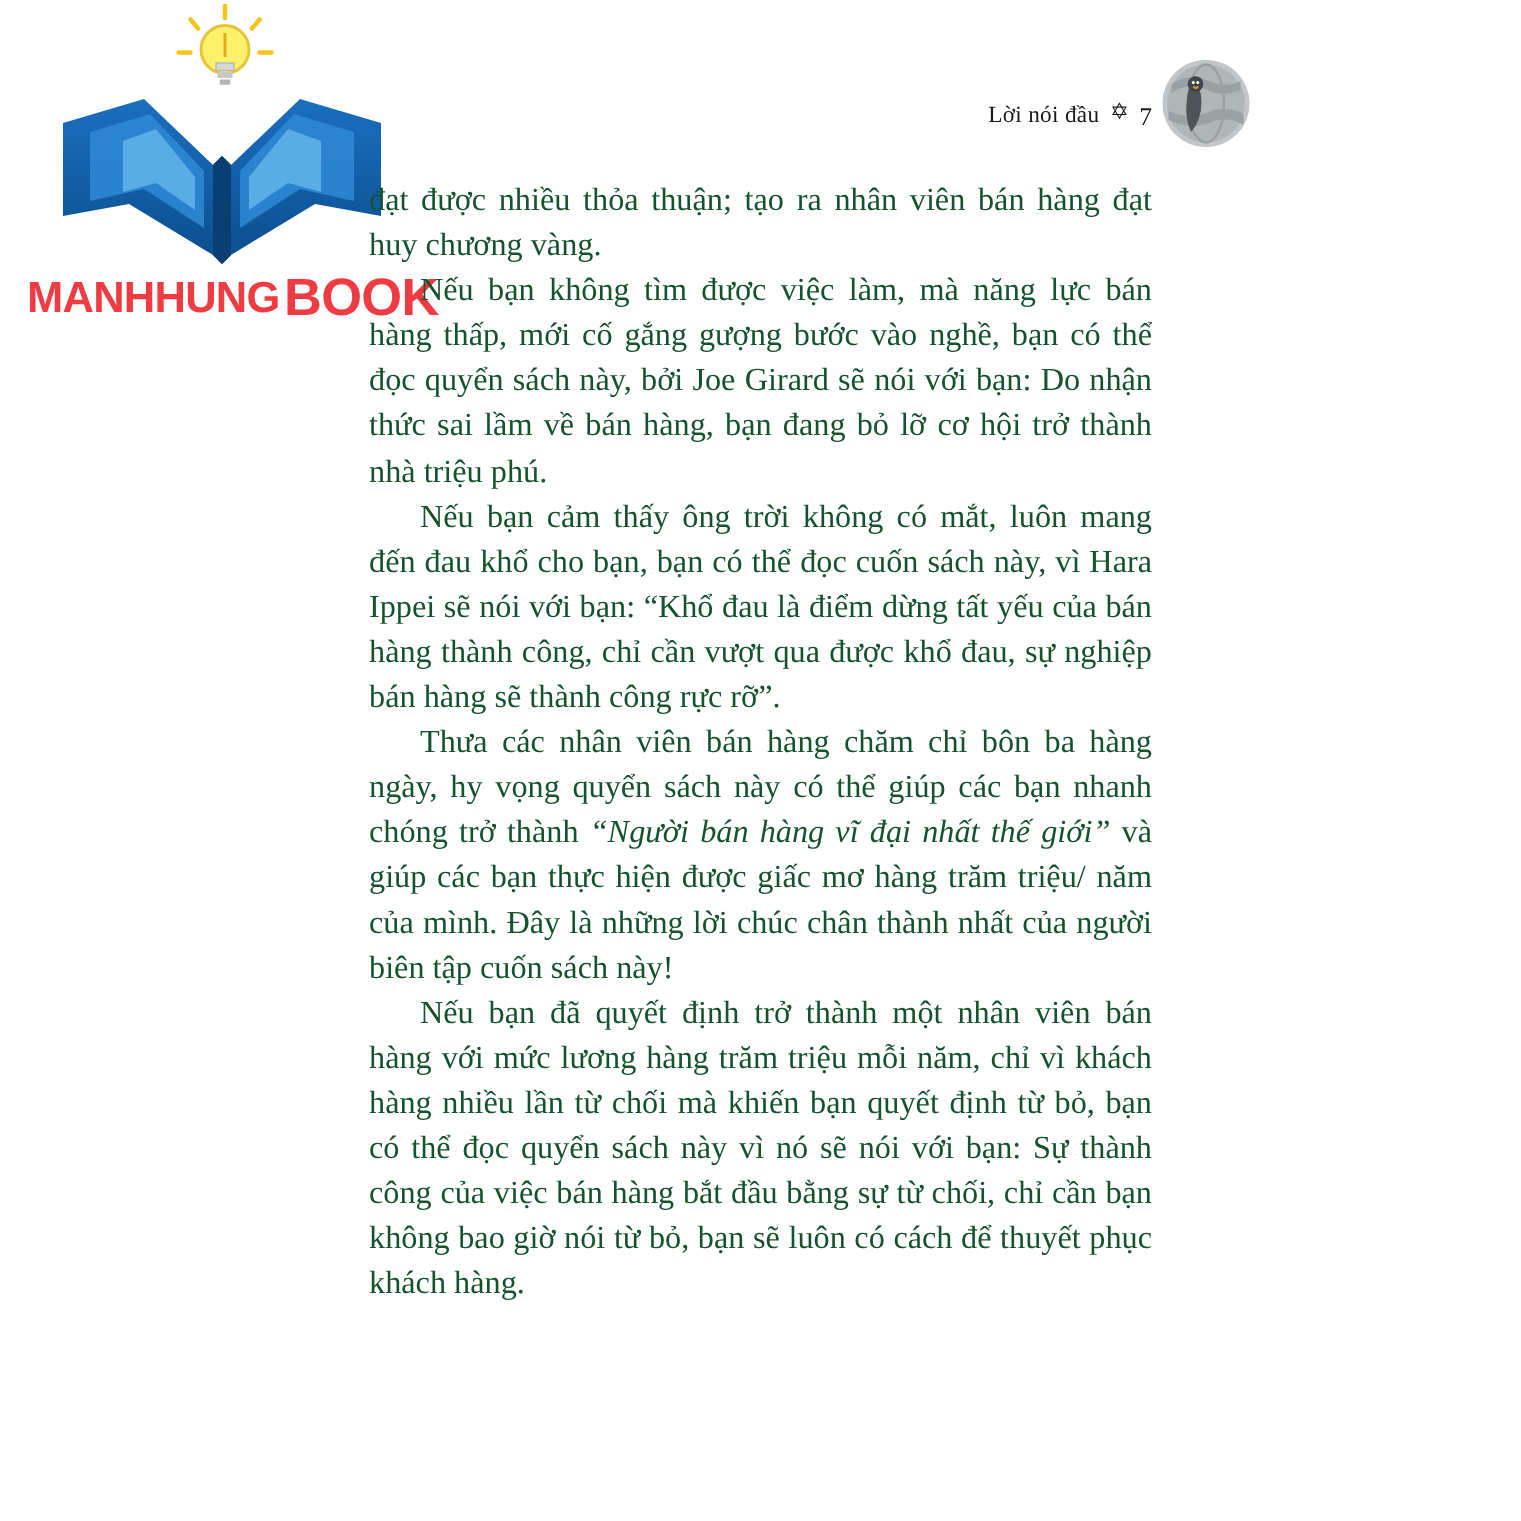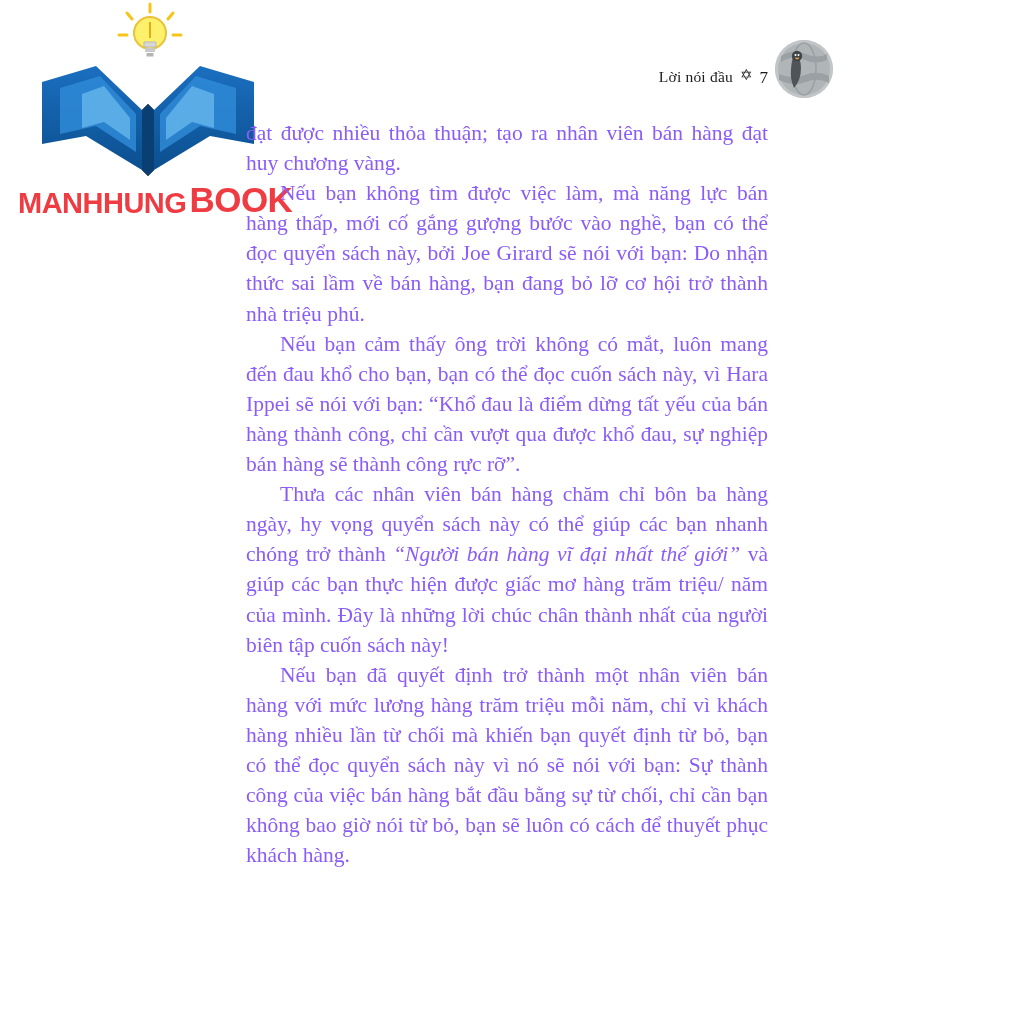--- a/index.html
+++ b/index.html
@@ -38,21 +38,21 @@
     width: 220px;
     height: 130px;
   }
   #brand-line {
     position: absolute;
     left: 10px;
     top: 178px;
     width: 280px;
     height: 42px;
     display: flex;
-    align-items: flex-end;
+    align-items: center;
   }
   .brand-a {
     font-family: "Liberation Sans", sans-serif;
     font-weight: 700;
     font-size: 29px;
     letter-spacing: -0.5px;
     color: #ef3b42;
   }
   .brand-b {
     font-family: "Liberation Sans", sans-serif;
@@ -105,21 +105,21 @@
   #text-column {
     position: absolute;
     left: 246px;
     top: 118px;
     width: 522px;
   }
   #text-column p {
     margin: 0;
     font-size: 21.5px;
     line-height: 30.1px;
-    color: #8b5cf6;
+    color: #14532d;
     text-align: justify;
     text-justify: inter-word;
     font-family: "Liberation Serif", serif;
   }
   #text-column p.indent {
     text-indent: 34px;
   }
   #text-column p + p {
     margin-top: 0px;
   }

